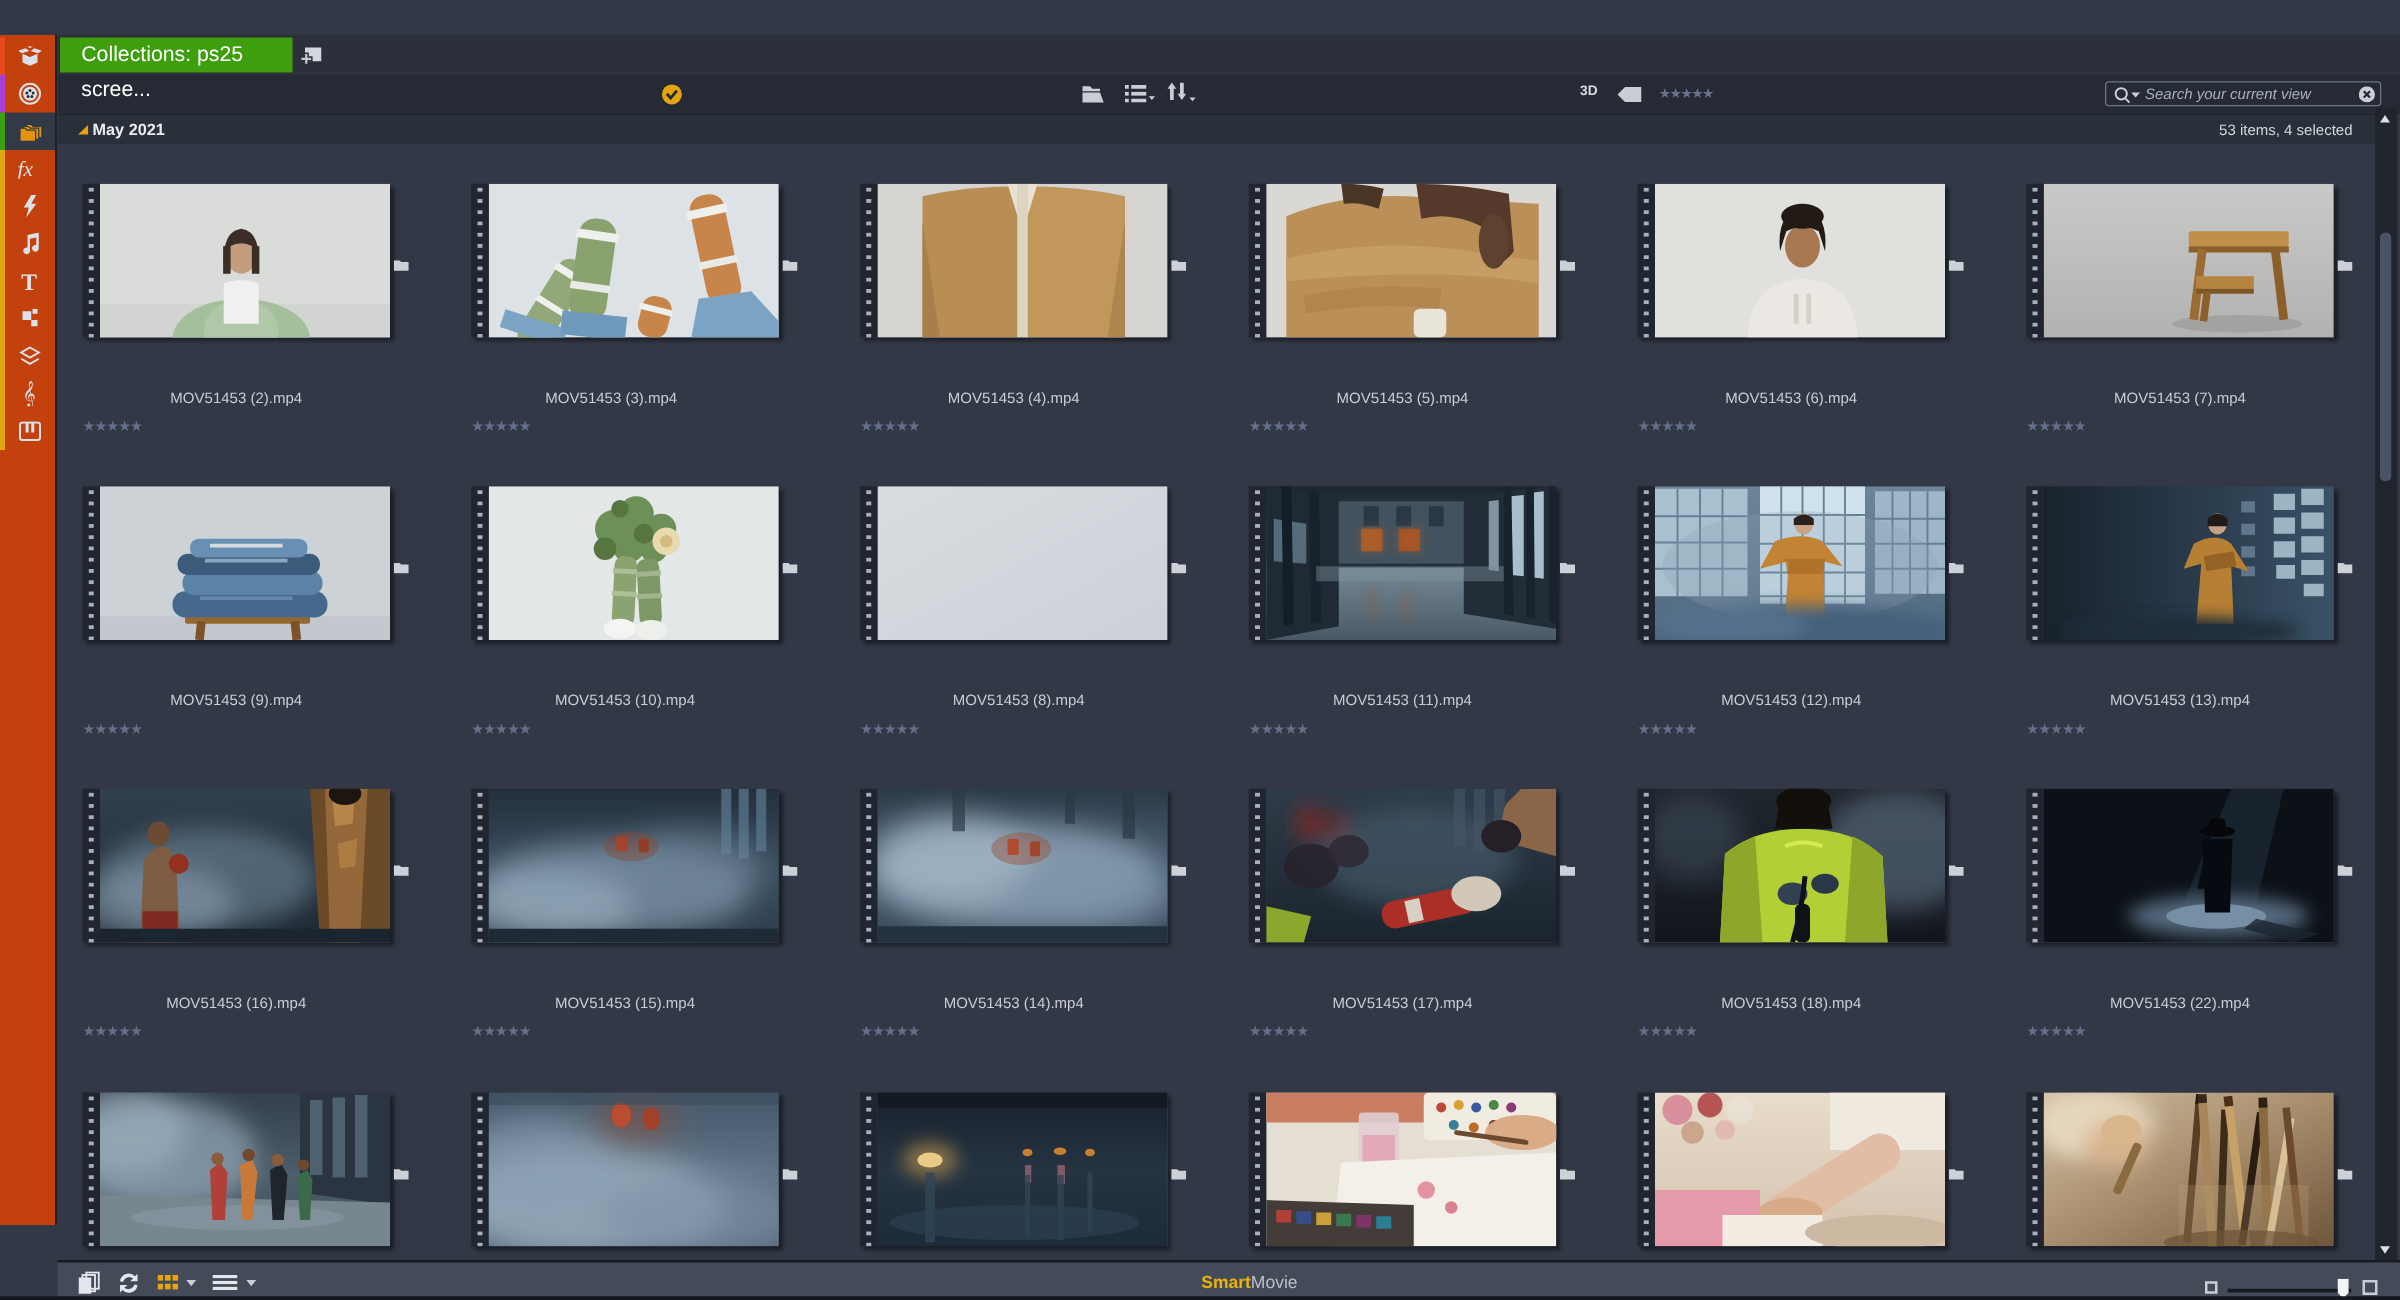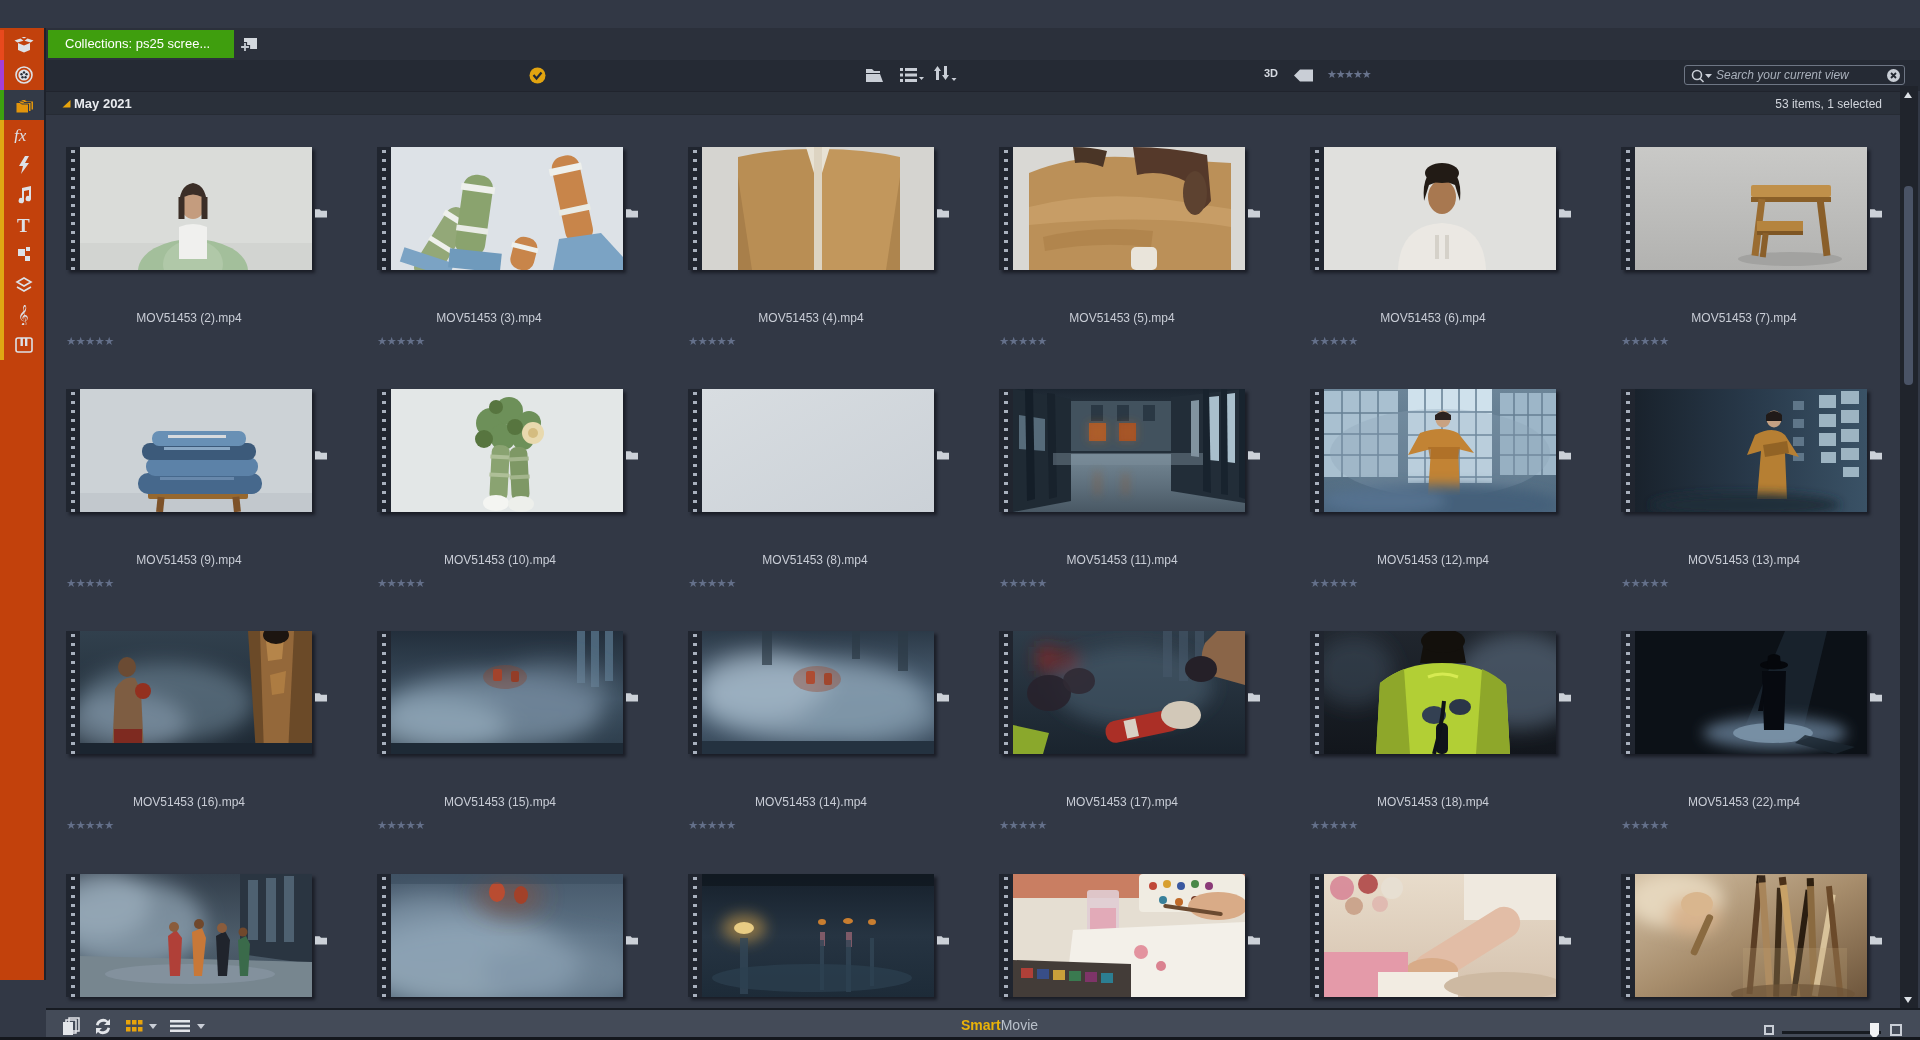--- a/index.html
+++ b/index.html
@@ -18,21 +18,21 @@
 .icell { position:absolute; left:4px; width:40px; height:30px; display:flex; align-items:center; justify-content:center; }
 .icell.sel { background:#333a47; }
 .icell svg { display:block; }
 
 
 #rowbtn { position:absolute; left:46px; top:28px; width:1874px; height:32px; background:#2b303b; }
 #rowtool { position:absolute; left:46px; top:60px; width:1874px; height:31px; background:#252a34; }
 #rowhead { position:absolute; left:46px; top:91px; width:1854px; height:24px; background:#2a303a; border-top:1px solid #20242d; border-bottom:1px solid #262b34; }
 #content { position:absolute; left:46px; top:115px; width:1854px; height:893px; background:#323845; }
 
-#greenbtn { position:absolute; left:48px; top:30px; width:186px; height:28px; background:#3f9e0e; color:#fff; font-size:13px; line-height:28px; padding-left:17px; }
+#greenbtn { position:absolute; left:48px; top:30px; width:186px; height:28px; background:#3f9e0e; color:#fff; font-size:17px; line-height:28px; padding-left:17px; }
 #pinico { position:absolute; left:239px; top:36px; }
 
 #maytri { position:absolute; left:62px; top:100px; }
 #maytxt { position:absolute; left:74px; top:96px; font-size:13px; font-weight:bold; color:#e9ebef; }
 #selinfo { position:absolute; right:38px; top:97px; font-size:12px; color:#d2d6dd; }
 #t3d { position:absolute; left:1264px; top:67px; font-size:11px; font-weight:bold; color:#d6dae1; }
 #tstars { position:absolute; left:1327px; top:68px; font-size:11px; letter-spacing:-1.2px; color:#68738c; }
 #search { position:absolute; left:1684px; top:65px; width:221px; height:20px; border:1px solid #6e7684; border-radius:3px; background:#252a34; }
 #search .ph { position:absolute; left:31px; top:2px; font-size:12px; font-style:italic; color:#a9b0bb; }
 
@@ -207,21 +207,21 @@
   <svg class="abs" style="left:202px;top:3px" width="13" height="13" viewBox="0 0 13 13">
         <circle cx="6.5" cy="6.5" r="6.5" fill="#c9ced6"></circle>
         <path d="M4 4 L9 9 M9 4 L4 9" stroke="#232831" stroke-width="1.8"></path>
       </svg>
 </div>
 
 <svg id="maytri" width="9" height="8" viewBox="0 0 9 8">
       <path d="M8.5 0 L8.5 7.5 L0.5 7.5 Z" fill="#e8a40c"></path>
     </svg>
 <div id="maytxt">May 2021</div>
-<div id="selinfo">53 items, 1 selected</div>
+<div id="selinfo">53 items, 4 selected</div>
 
 <div class="thumb" style="left:66px;top:147px">
       <div class="strip"></div>
       <div class="im">
         <svg width="232" height="123" viewBox="0 0 232 123" preserveAspectRatio="none">
           <rect width="232" height="123" fill="#dadcd9"></rect>
           <rect y="96" width="232" height="27" fill="#d2d4d1"></rect>
           <ellipse cx="113" cy="124" rx="55" ry="32" fill="#a3bf9b"></ellipse>
           <ellipse cx="113" cy="117" rx="30" ry="24" fill="#b0c8a8"></ellipse>
           <path d="M99 80 Q113 74 127 80 L127 112 L99 112 Z" fill="#f0f0ee"></path>

